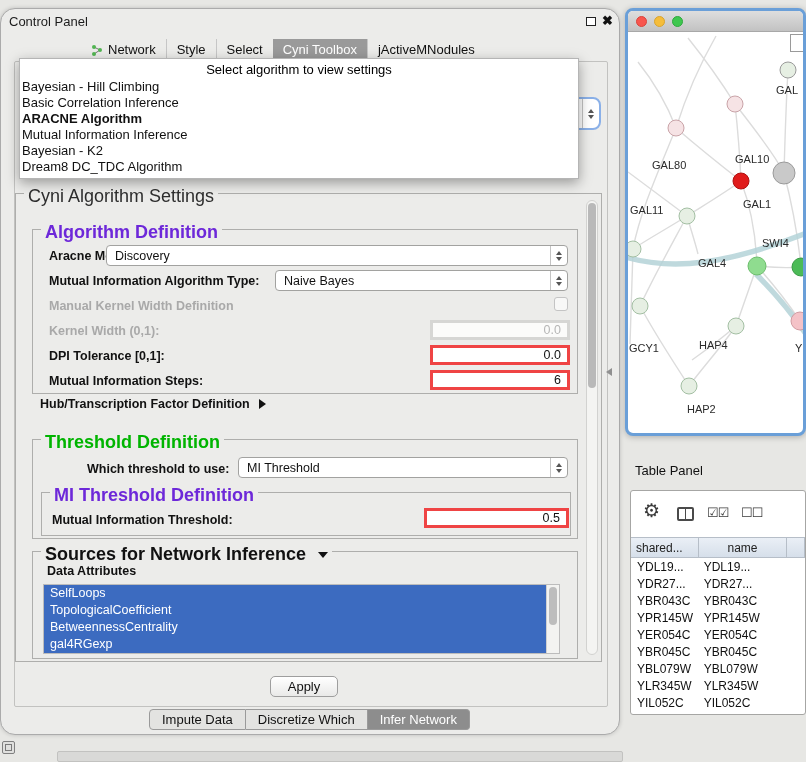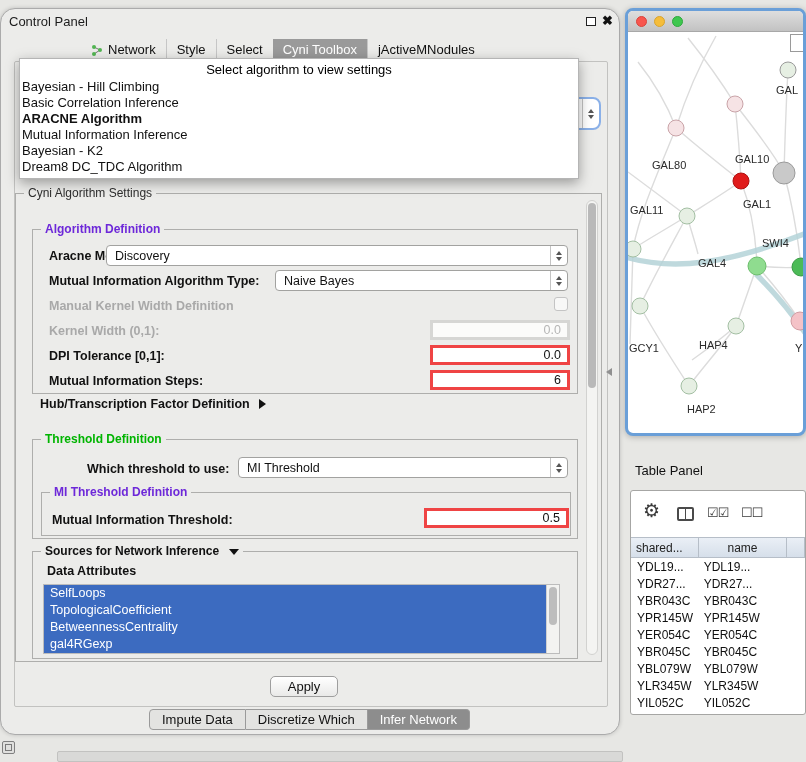--- a/index.html
+++ b/index.html
@@ -18,21 +18,21 @@
   #tabbar { left:80px; top:30px; height:21px; display:flex; align-items:stretch; font-size:13px; }
   .tab { padding:2px 10px; display:flex; align-items:center; gap:5px; color:#111; }
   .tab + .tab { border-left:1px solid #c6c6c6; }
   .tab.active { background:#9a9a9a; color:#fff; border-left:none; }
 
   #frame { left:13px; top:52px; width:594px; height:646px; border:1px solid #c2c2c0; border-radius:2px; }
 
   
   .gbox { border:1px solid #aeaeac; }
   .gtitle { position:absolute; top:-8px; left:8px; background:#ececea; padding:0 4px;
-            font-size:12px; white-space:nowrap; }
+            font-size:18px; white-space:nowrap; }
   .gt-plain { color:#2e2e2e; }
   .gt-blue  { color:#6d28d9; font-weight:bold; }
   .gt-green { color:#00b400; font-weight:bold; }
   .gt-bold  { color:#111; font-weight:bold; }
 
   #settings { left:14px; top:184px; width:587px; height:469px; }
   #algbox   { left:16px; top:35px;  width:546px; height:165px; }
   #thbox    { left:16px; top:245px; width:546px; height:100px; }
   #mibox    { left:8px;  top:52px;  width:530px; height:44px; }
   #srcbox   { left:16px; top:357px; width:546px; height:108px; }

